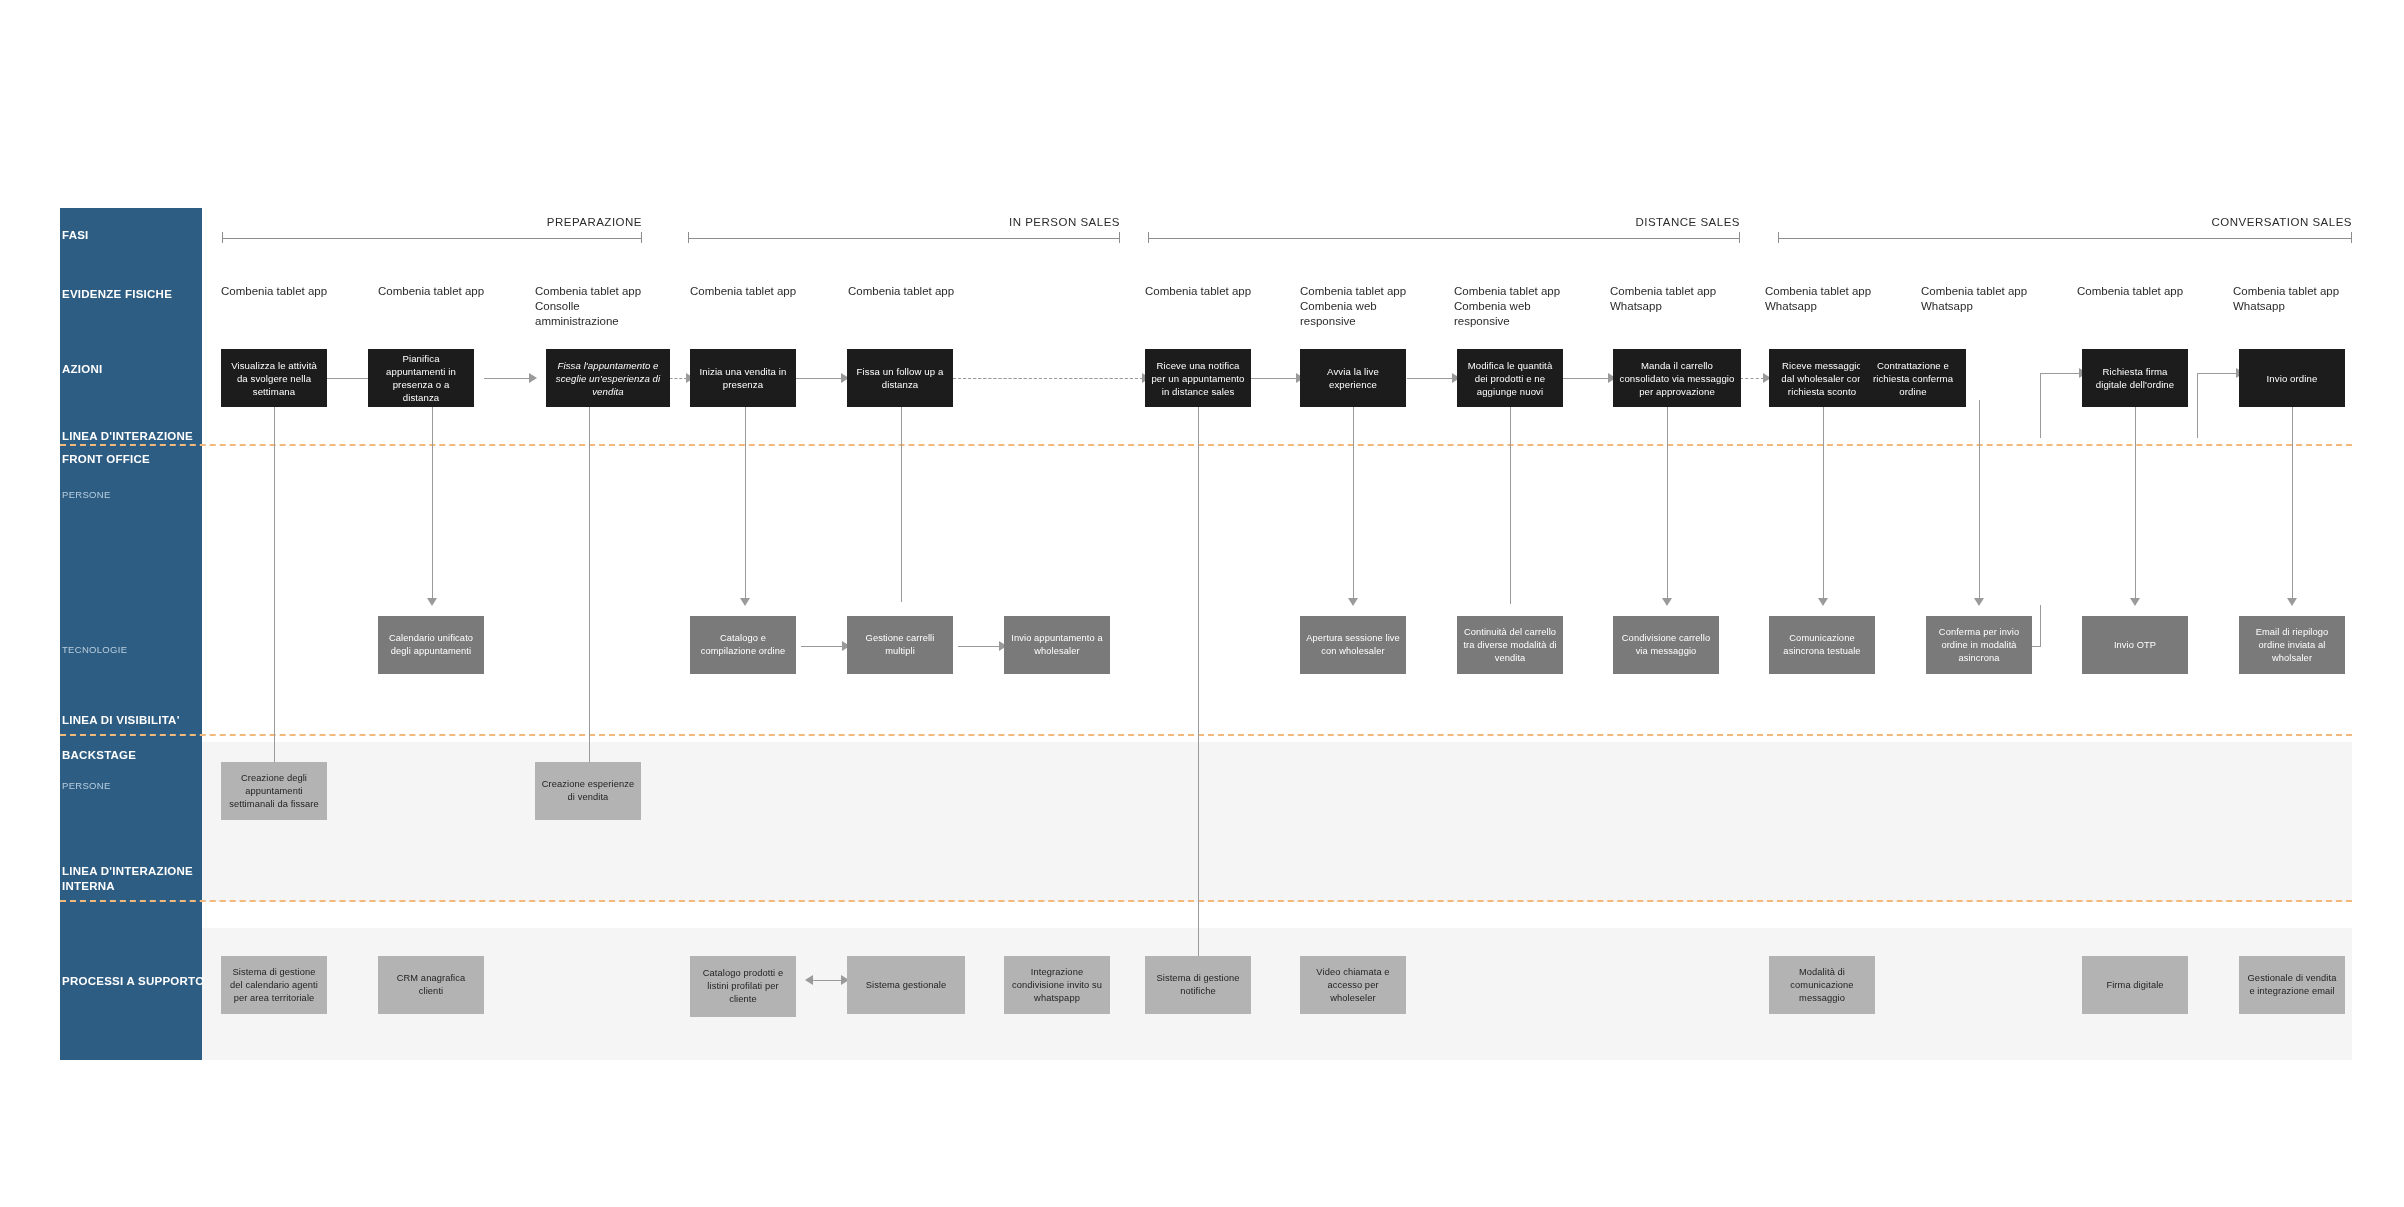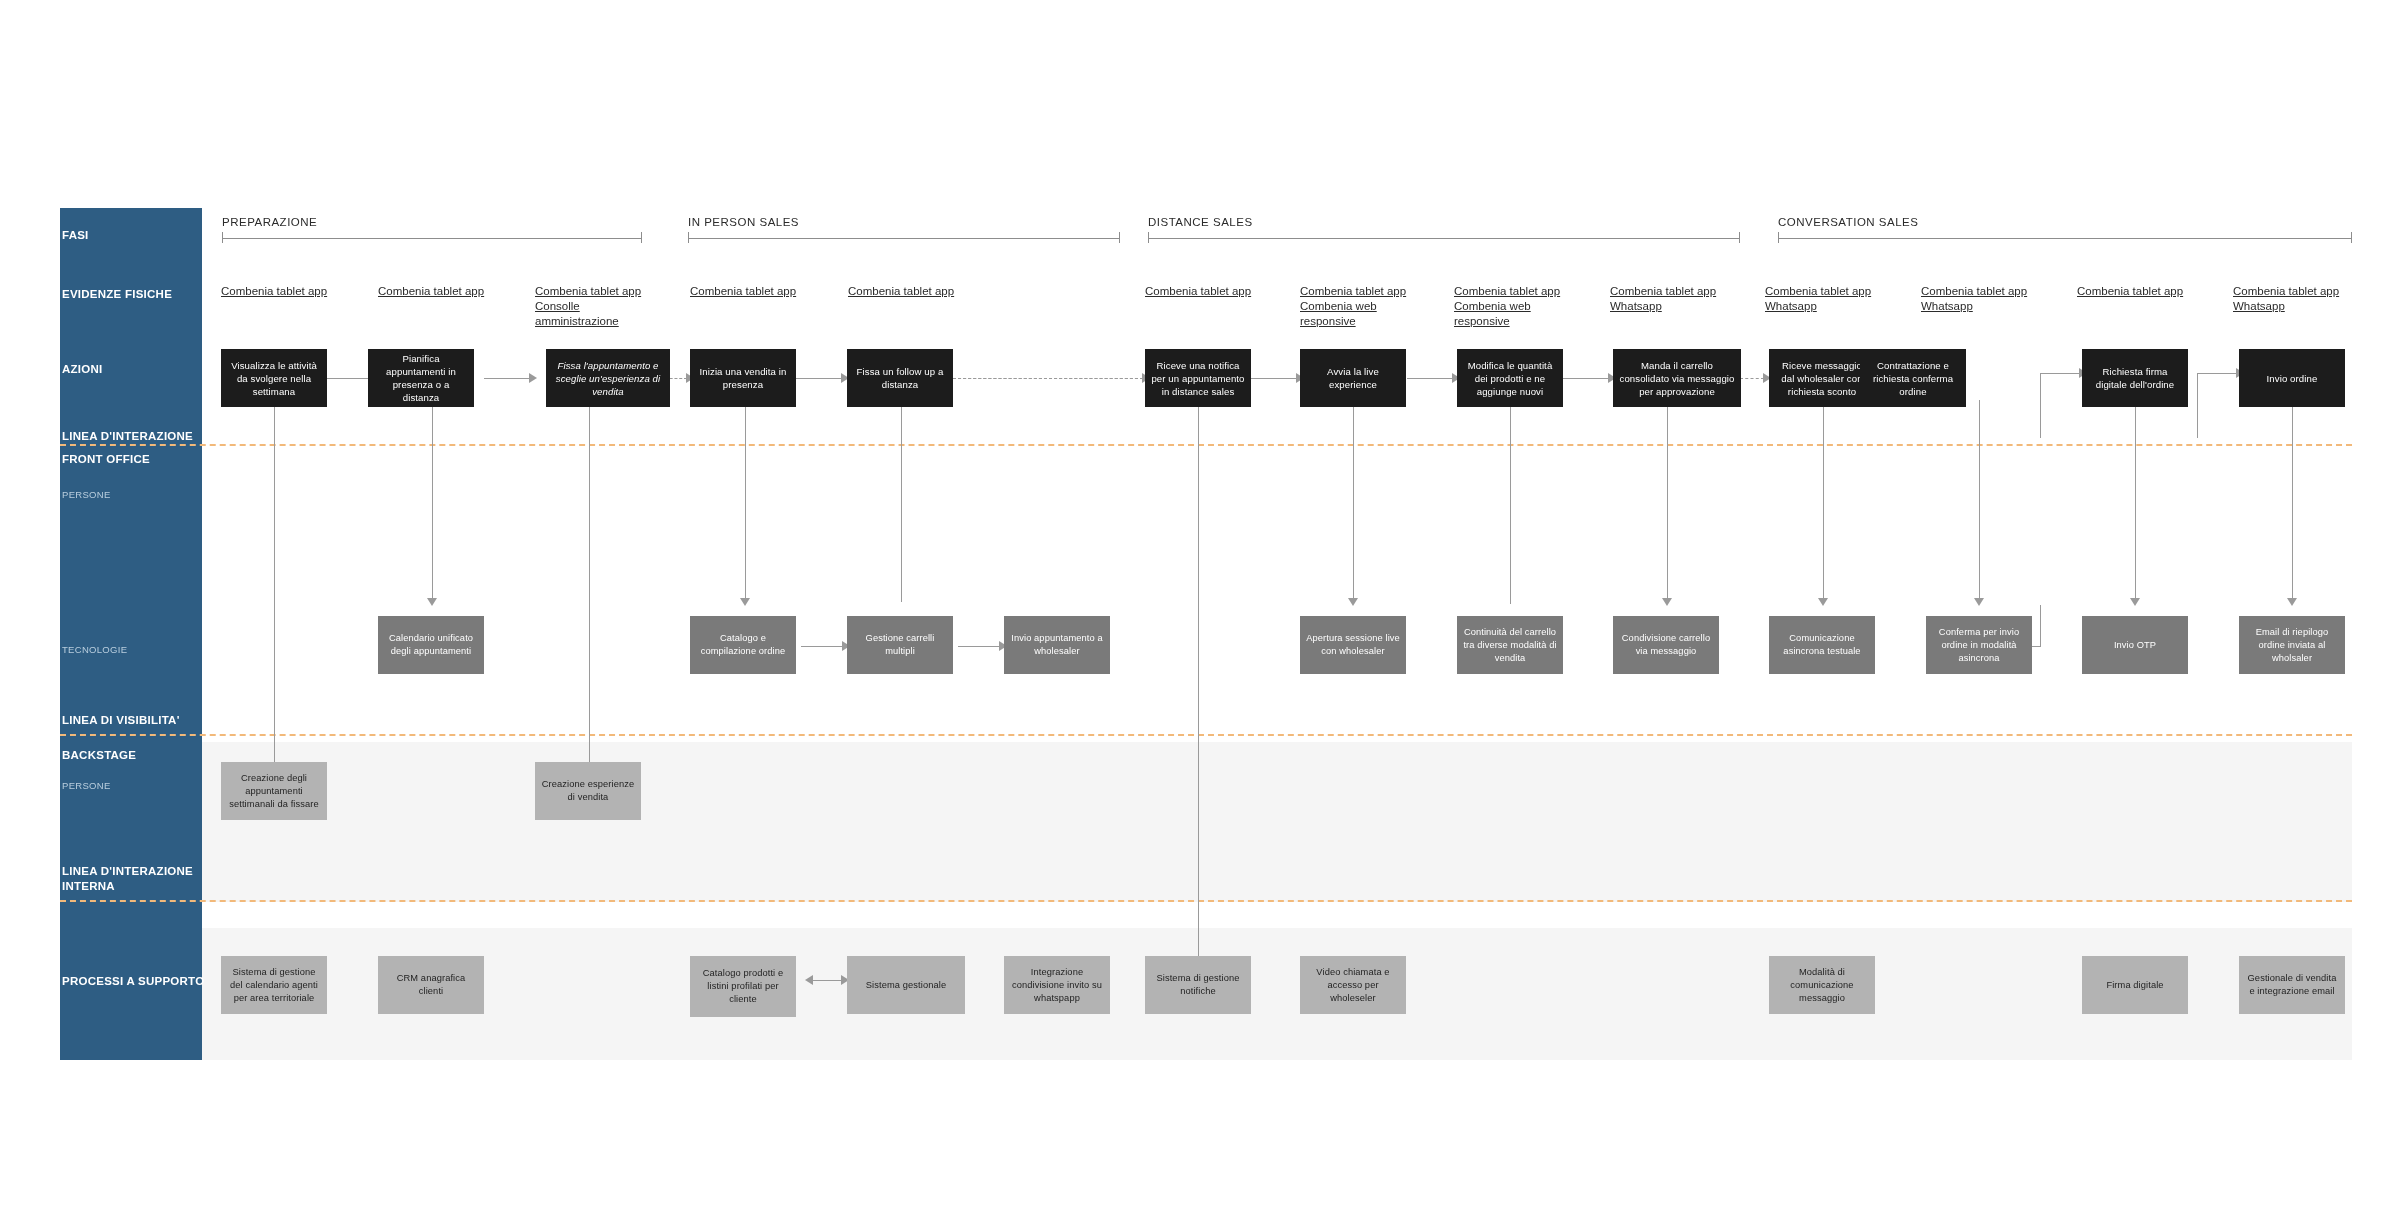--- a/index.html
+++ b/index.html
@@ -74,21 +74,21 @@
     position: absolute;
     left: 60px;
     width: 2292px;
     height: 0;
     border-top: 2.5px dashed #f2b97a;
   }
 
   
   .phase-label {
     position: absolute;
-    text-align: left;
+    text-align: right;
     font-size: 11.5px;
     color: #2b2b2b;
     letter-spacing: .5px;
     white-space: nowrap;
   }
   .phase-bar {
     position: absolute;
     height: 11px;
     border-left: 1.3px solid #8d8d8d;
     border-right: 1.3px solid #8d8d8d;
@@ -100,21 +100,20 @@
     border-top: 1.3px solid #8d8d8d;
   }
 
   
   .evidence {
     position: absolute;
     font-size: 11.5px;
     color: #2b2b2b;
     line-height: 15px;
     white-space: pre-line;
-    text-decoration: underline;
   }
 
   
   .node {
     position: absolute;
     display: flex;
     align-items: center;
     justify-content: center;
     text-align: center;
     padding: 3px 6px;

